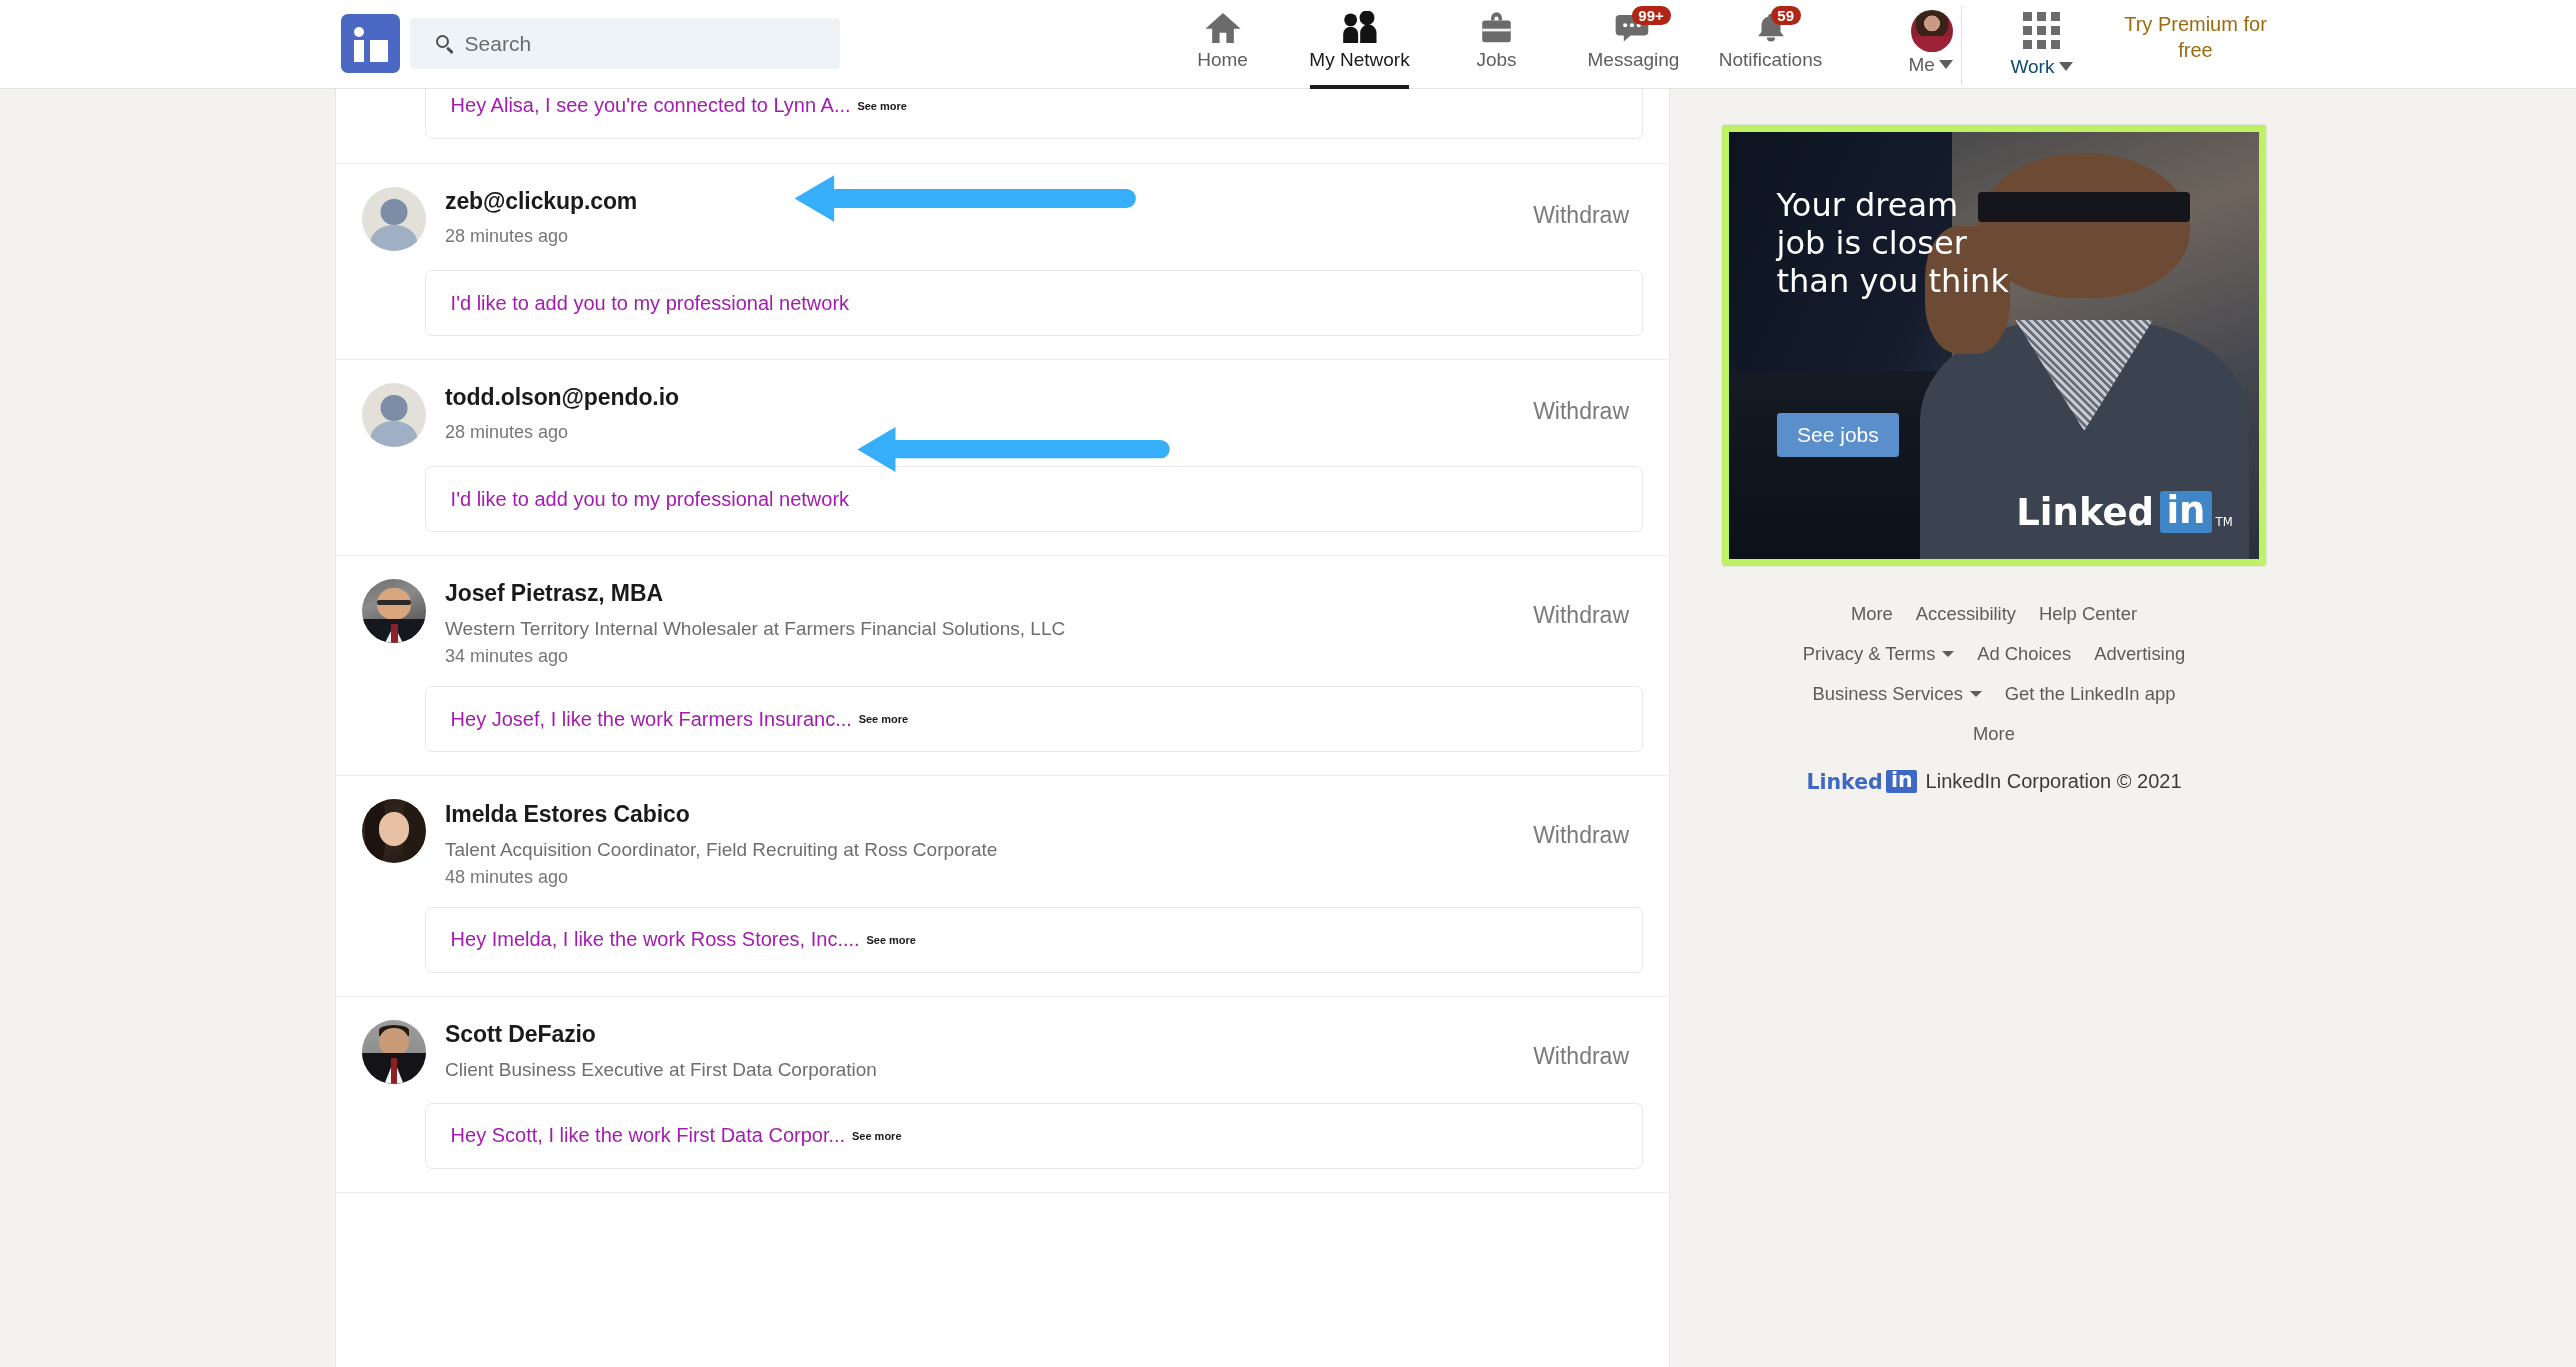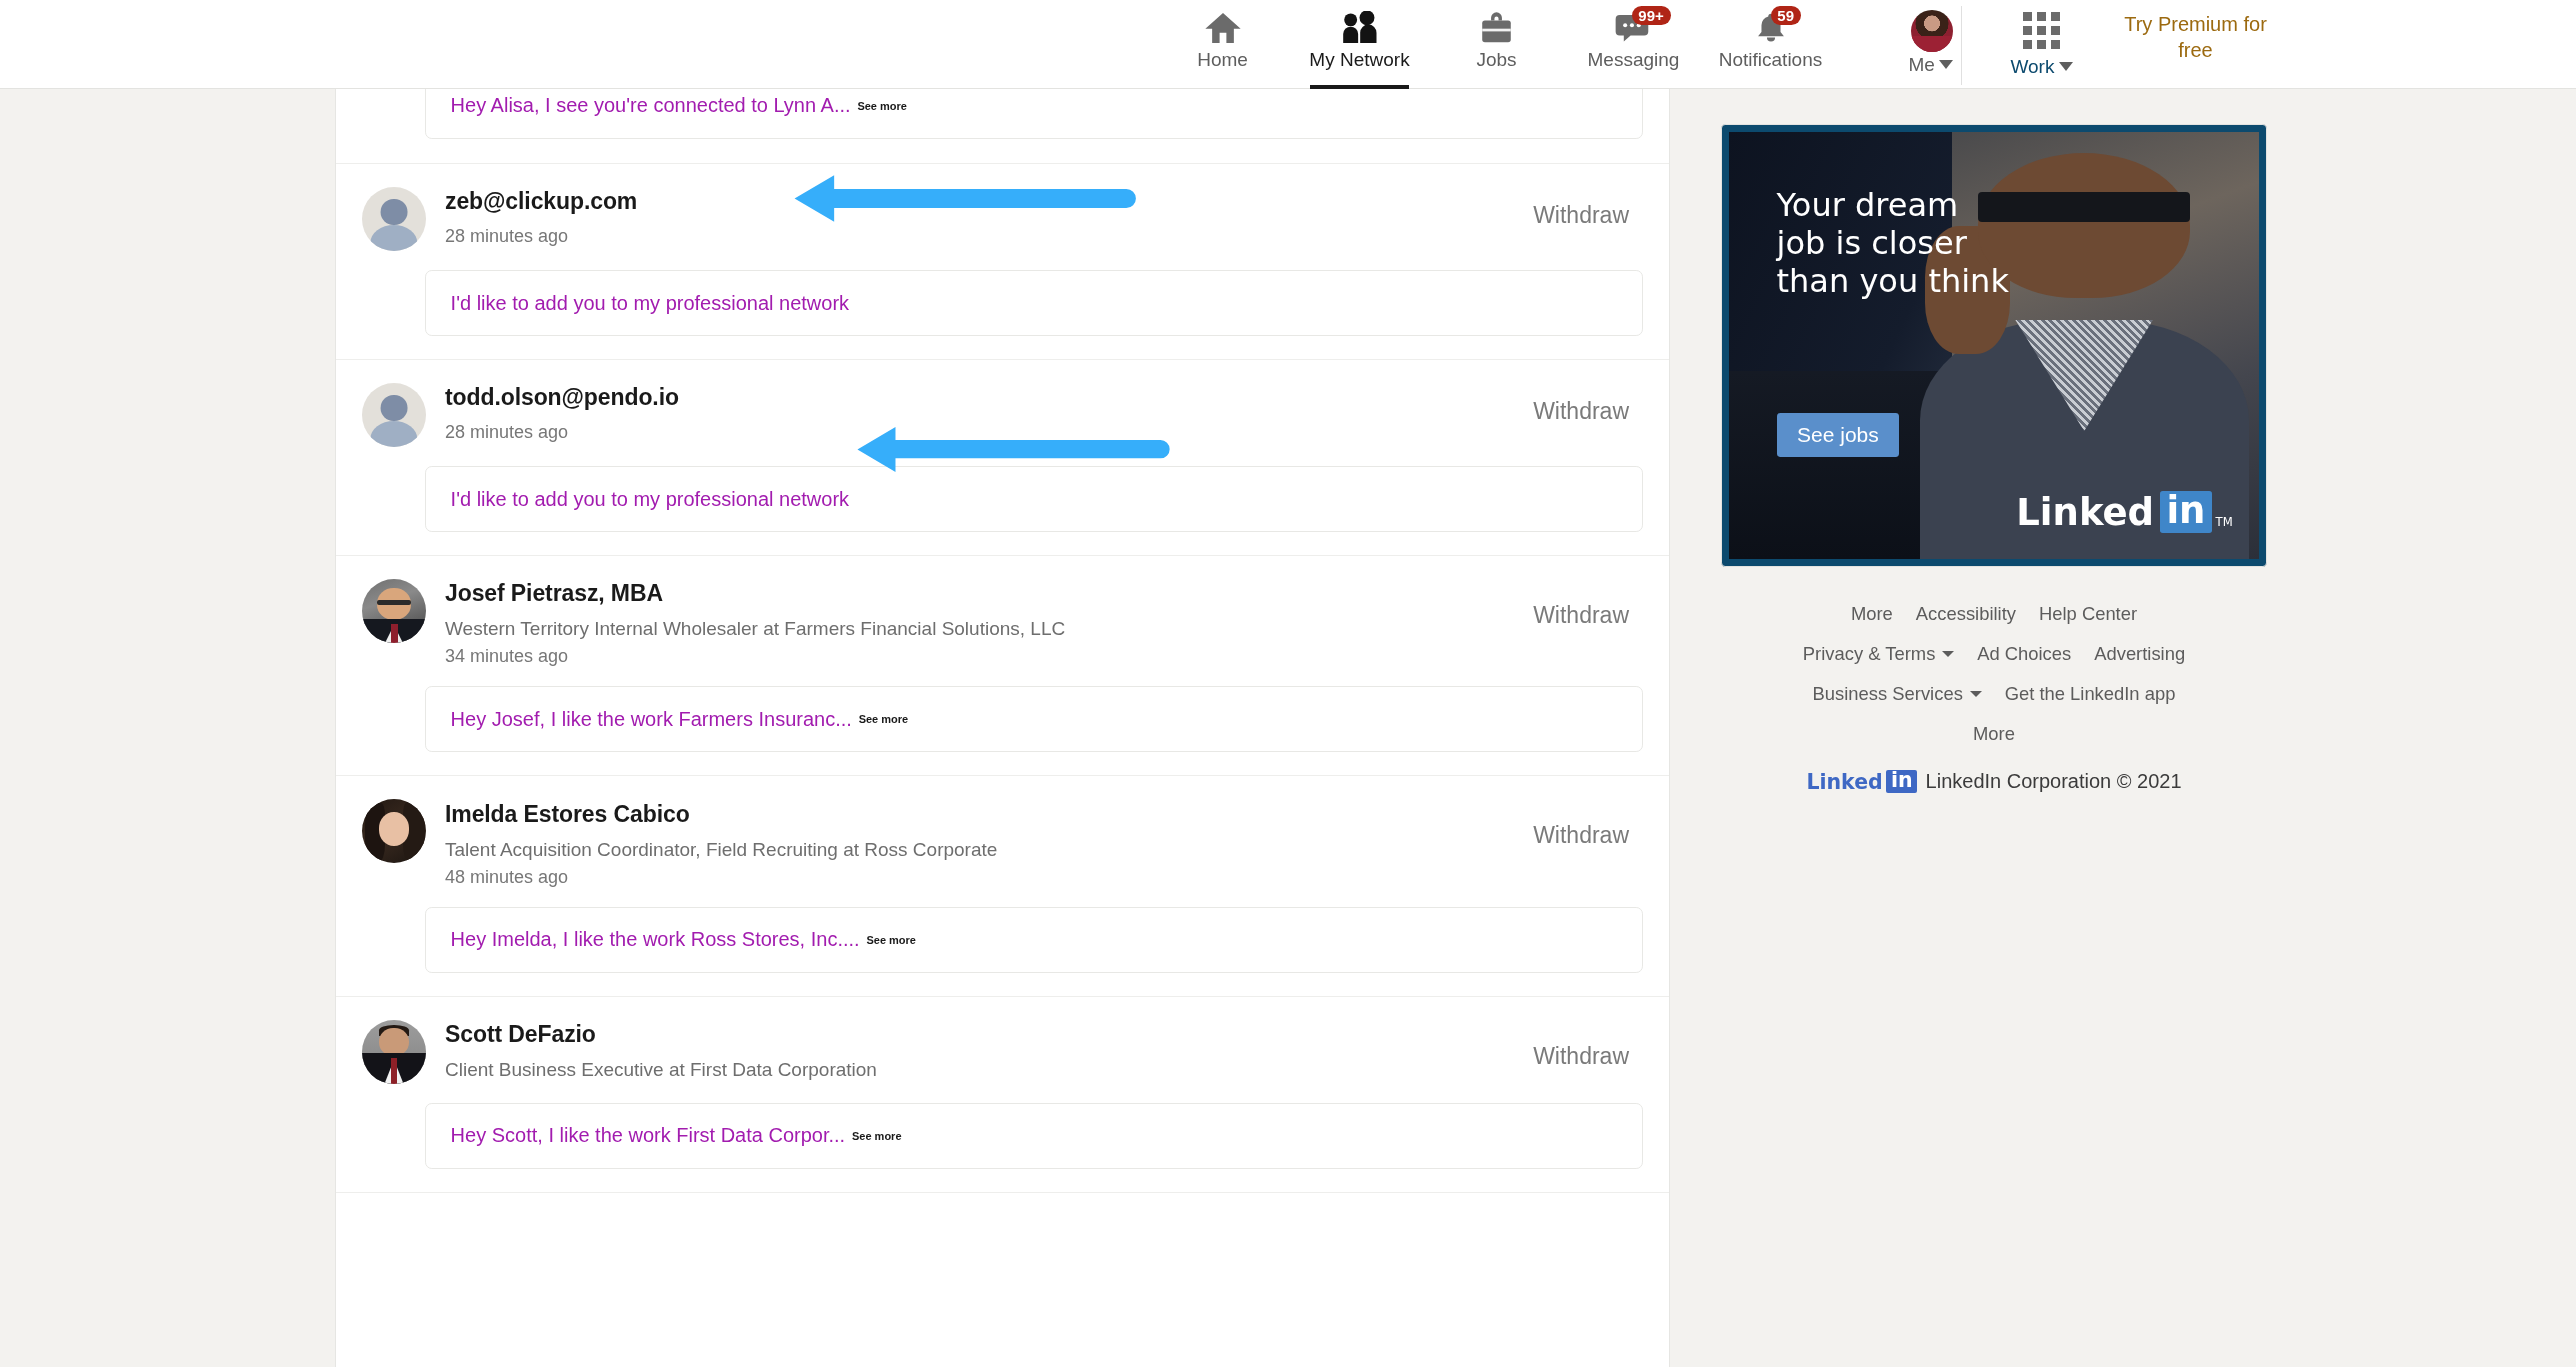--- a/index.html
+++ b/index.html
@@ -189,21 +189,21 @@
 
   
   .arrow {
     position: absolute; pointer-events: none; z-index: 30;
   }
 
   
   .rail { position:absolute; left: 1721px; top: 89px; width: 560px; }
   .ad-card {
     margin-top: 35px; width: 546px; height: 443px;
-    background: #0c4a6e; border: 1.4px solid #E3E3E0; border-radius: 4.1px;
+    background: #bef264; border: 1.4px solid #E3E3E0; border-radius: 4.1px;
     padding: 6.8px; position: relative;
   }
   .ad-inner {
     width: 100%; height: 100%; position: relative; overflow: hidden;
     background: linear-gradient(115deg, #0d1320 0%, #141c2c 36%, #2b3546 58%, #5e5244 78%, #8b7763 100%);
   }
   .ad-person {
     position:absolute; right: 0; top: 0; width: 58%; height: 100%;
     background: linear-gradient(160deg,#4a4a4c 0%,#6d655d 30%,#44464e 65%,#2b2f39 100%);
   }
@@ -261,20 +261,36 @@
   .f-copy { display:flex; justify-content:center; align-items:center; gap: 8.2px; margin-top: 24.6px; }
   .f-li-logo { display:flex; align-items:center; font-size: 20.5px; font-weight: bold; color:#3E68C4; font-family:"DejaVu Sans",sans-serif;}
   .f-li-logo .sq { background:#3E68C4; color:#fff; margin-left:3.4px; padding: 0 4.8px 2px; border-radius:2px; line-height:1.05;}
   .f-copy-txt { font-size: 20px; color: #3B3B3B; }
 </style>
 </head>
 <body>
 
 <div class="header">
 
+  <div class="hdr-left">
+    <div class="li-logo-sq">
+      <span class="dot"></span>
+        <span class="bar-i"></span>
+      <span class="hump"></span>
+        <span class="bar-n"></span>
+        <span class="bar-n2"></span>
+    </div>
+    <div class="search-box">
+      <span class="search-icon">
+        <span class="ring"></span>
+          <span class="stem"></span>
+      </span>
+      <span class="search-ph">Search</span>
+    </div>
+  </div>
 
   <div class="hdr-nav">
 
     <div class="nav-item">
       <span class="ic">
         <svg width="38" height="34" viewBox="0 0 56 50">
             <path d="M28 3 L54 26 H44 V47 H33 V32 H23 V47 H12 V26 H2 Z" fill="#6b6b6b"></path>
           </svg>
       </span>
       <span class="lbl">Home</span>

